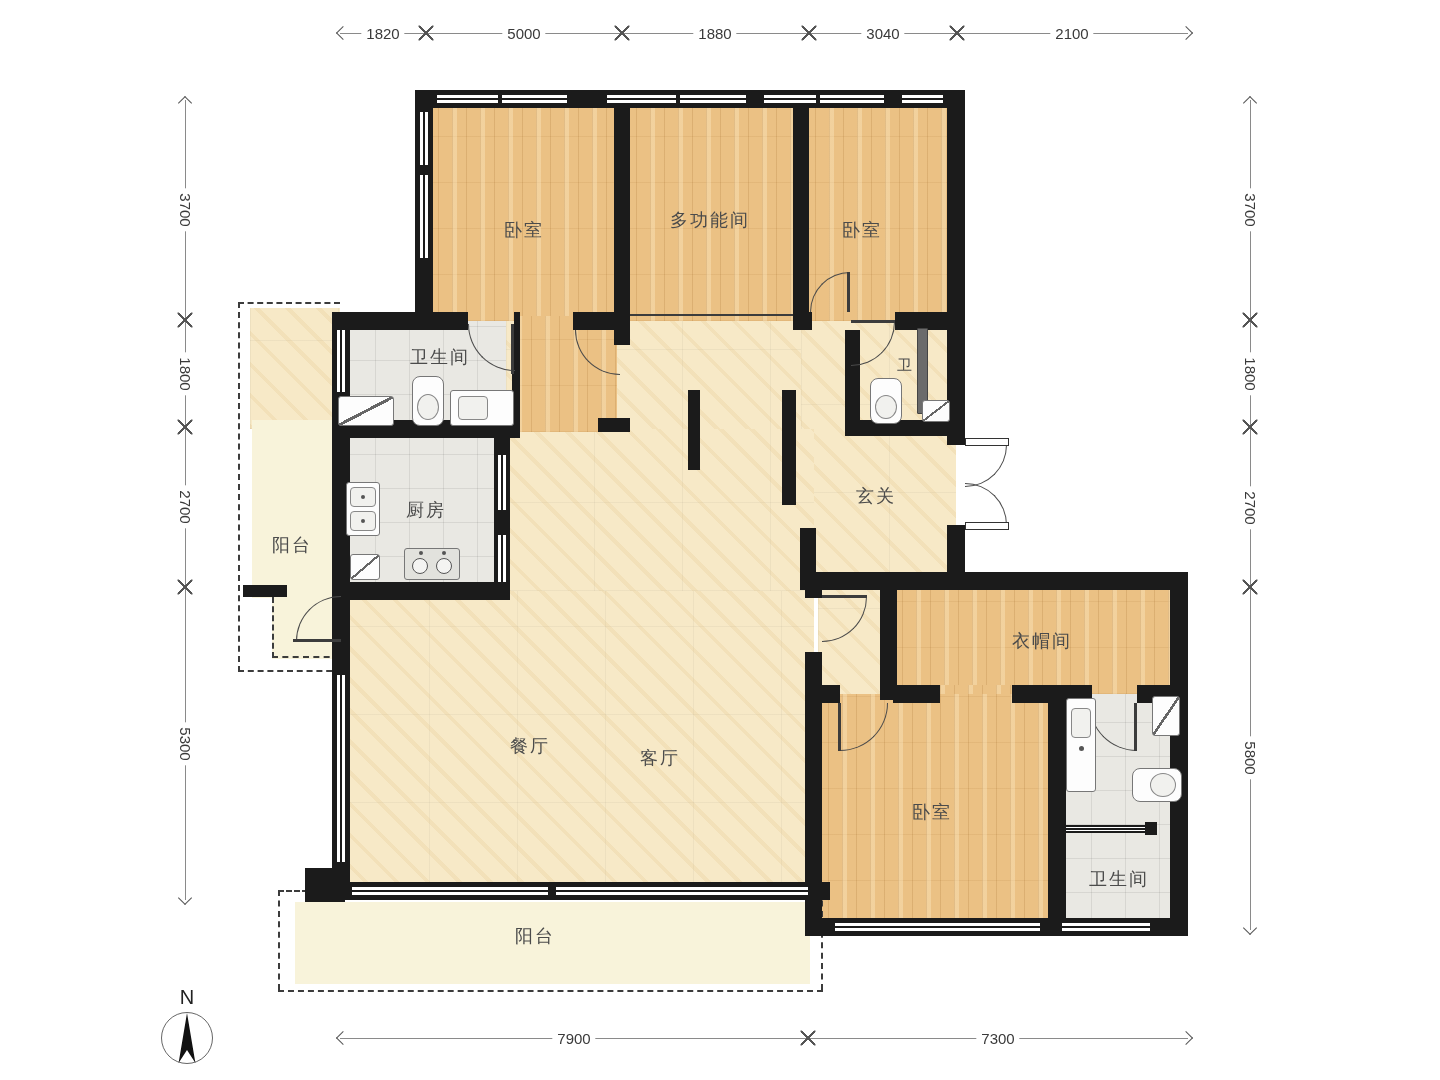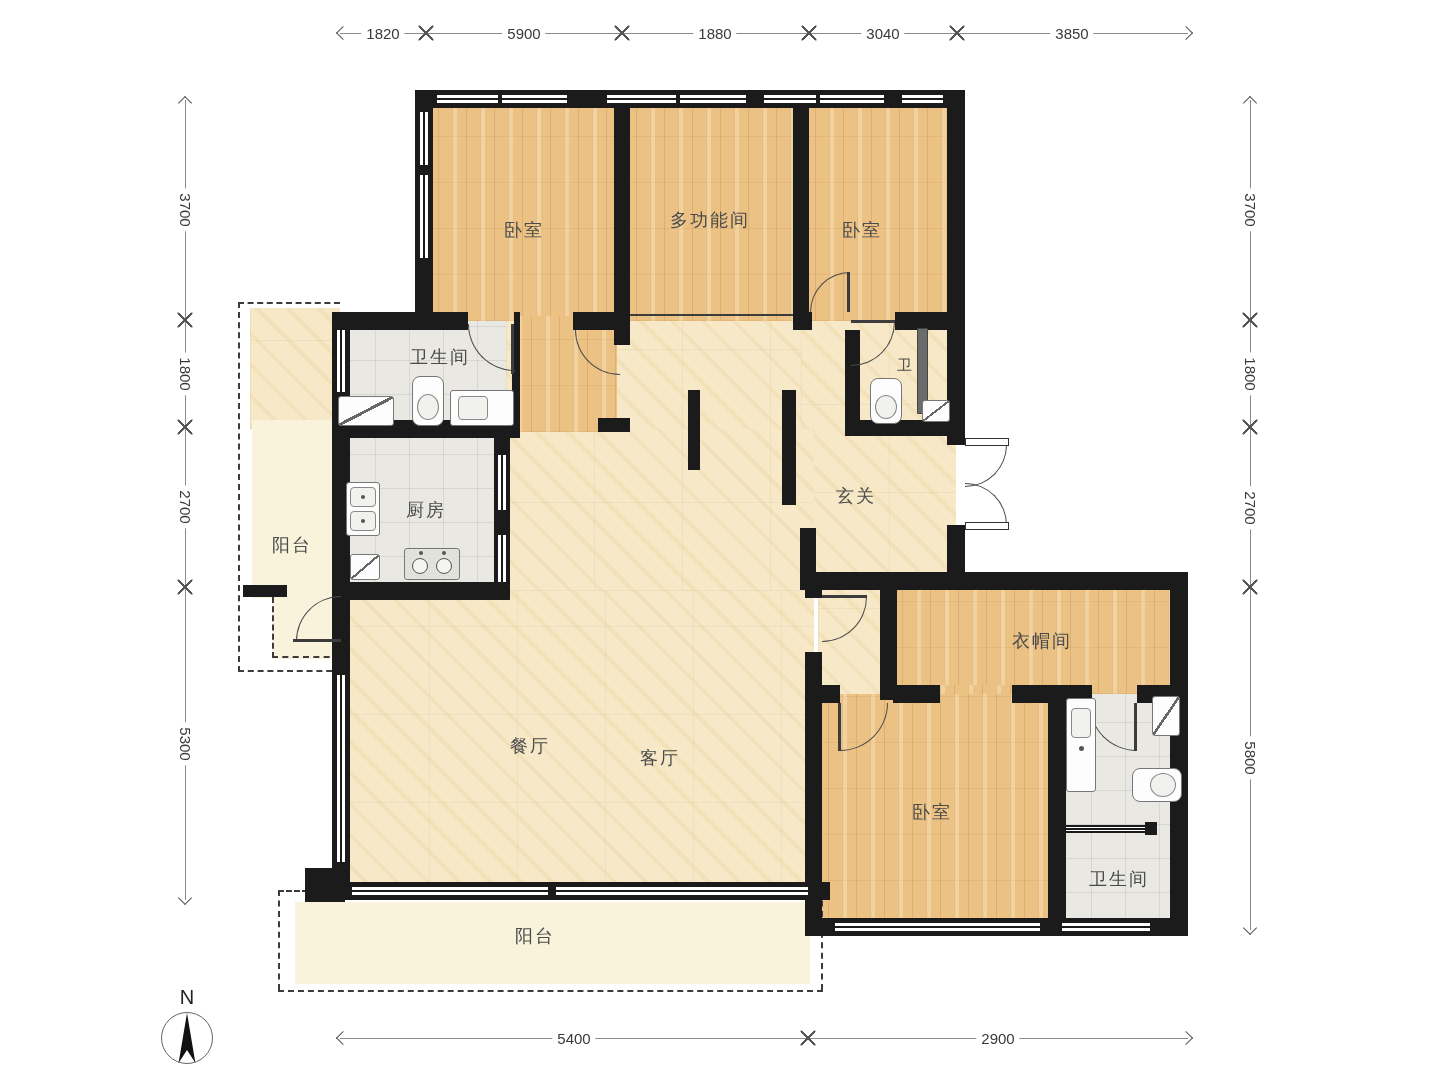--- a/index.html
+++ b/index.html
@@ -205,40 +205,40 @@
   <div class="basin" style="left:1150px;top:773px;width:26px;height:24px;border-radius:50%;"></div>
   <div class="fix diag" style="left:1152px;top:696px;width:28px;height:40px;"></div>
 
   <div class="room-label" style="left:524px;top:230px;">卧室</div>
   <div class="room-label" style="left:710px;top:220px;">多功能间</div>
   <div class="room-label" style="left:862px;top:230px;">卧室</div>
   <div class="room-label" style="left:440px;top:357px;">卫生间</div>
   <div class="room-label sm" style="left:905px;top:365px;">卫</div>
   <div class="room-label" style="left:292px;top:545px;">阳台</div>
   <div class="room-label" style="left:426px;top:510px;">厨房</div>
-  <div class="room-label" style="left:856px;top:496px;">玄关</div>
+  <div class="room-label" style="left:876px;top:496px;">玄关</div>
   <div class="room-label" style="left:1042px;top:641px;">衣帽间</div>
   <div class="room-label" style="left:530px;top:746px;">餐厅</div>
   <div class="room-label" style="left:660px;top:758px;">客厅</div>
   <div class="room-label" style="left:932px;top:812px;">卧室</div>
   <div class="room-label" style="left:1119px;top:879px;">卫生间</div>
   <div class="room-label" style="left:535px;top:936px;">阳台</div>
 
   <div class="dim-h" style="left:340px;top:33px;width:848px;"></div>
   <div class="chev l" style="left:340px;top:33px;"></div>
   <div class="chev r" style="left:1188px;top:33px;"></div>
   <div class="tick" style="left:426px;top:33px;"></div>
   <div class="tick" style="left:622px;top:33px;"></div>
   <div class="tick" style="left:809px;top:33px;"></div>
   <div class="tick" style="left:957px;top:33px;"></div>
   <div class="dim-label" style="left:383px;top:33px;">1820</div>
-  <div class="dim-label" style="left:524px;top:33px;">5900</div>
+  <div class="dim-label" style="left:524px;top:33px;">5000</div>
   <div class="dim-label" style="left:715px;top:33px;">1880</div>
   <div class="dim-label" style="left:883px;top:33px;">3040</div>
-  <div class="dim-label" style="left:1072px;top:33px;">3850</div>
+  <div class="dim-label" style="left:1072px;top:33px;">2100</div>
 
   <div class="dim-v" style="left:185px;top:100px;height:800px;"></div>
   <div class="chev u" style="left:185px;top:100px;"></div>
   <div class="chev d" style="left:185px;top:900px;"></div>
   <div class="tick" style="left:185px;top:320px;"></div>
   <div class="tick" style="left:185px;top:427px;"></div>
   <div class="tick" style="left:185px;top:587px;"></div>
   <div class="dim-label vert" style="left:185px;top:210px;">3700</div>
   <div class="dim-label vert" style="left:185px;top:374px;">1800</div>
   <div class="dim-label vert" style="left:185px;top:507px;">2700</div>
@@ -252,20 +252,20 @@
   <div class="tick" style="left:1250px;top:587px;"></div>
   <div class="dim-label vert" style="left:1250px;top:210px;">3700</div>
   <div class="dim-label vert" style="left:1250px;top:374px;">1800</div>
   <div class="dim-label vert" style="left:1250px;top:508px;">2700</div>
   <div class="dim-label vert" style="left:1250px;top:758px;">5800</div>
 
   <div class="dim-h" style="left:340px;top:1038px;width:848px;"></div>
   <div class="chev l" style="left:340px;top:1038px;"></div>
   <div class="chev r" style="left:1188px;top:1038px;"></div>
   <div class="tick" style="left:808px;top:1038px;"></div>
-  <div class="dim-label" style="left:574px;top:1038px;">5400</div>
-  <div class="dim-label" style="left:998px;top:1038px;">2900</div>
+  <div class="dim-label" style="left:574px;top:1038px;">7900</div>
+  <div class="dim-label" style="left:998px;top:1038px;">7300</div>
 
   <div class="north" style="left:187px;top:997px;">N</div>
   <div class="compass-circle" style="left:161px;top:1012px;width:52px;height:52px;"></div>
   <div class="compass-arrow" style="left:172px;top:1013px;width:30px;height:50px;"></div>
 
 </div>
 
 </body></html>

